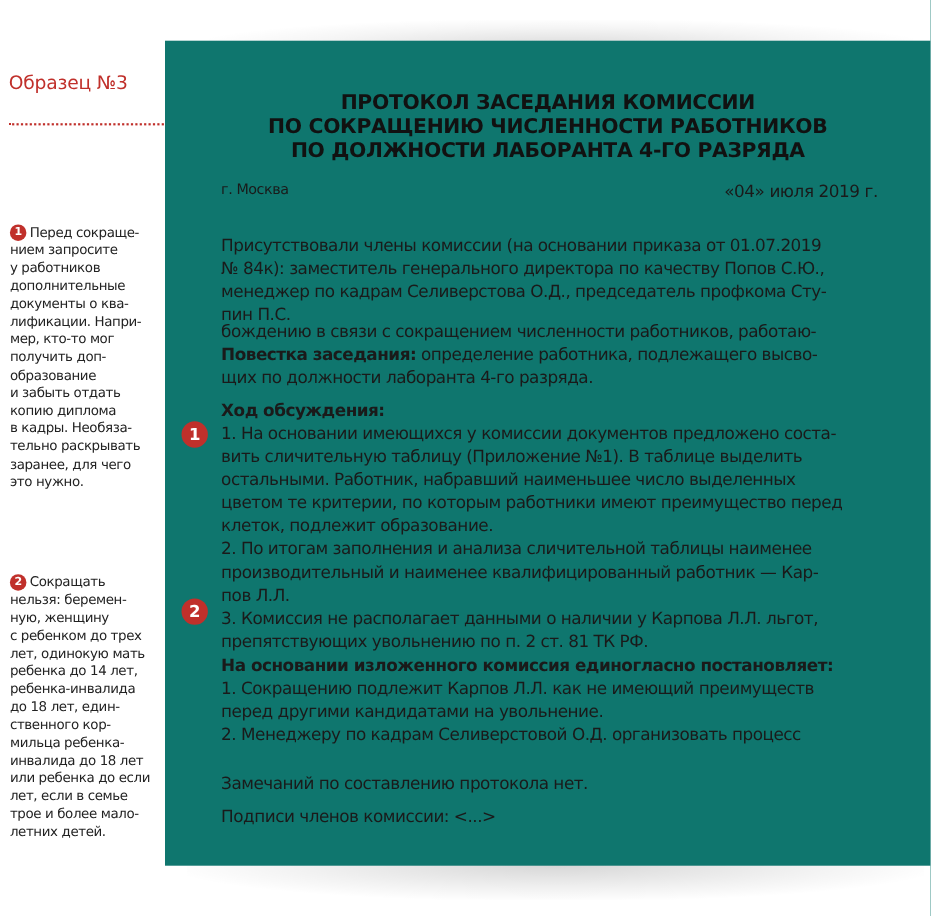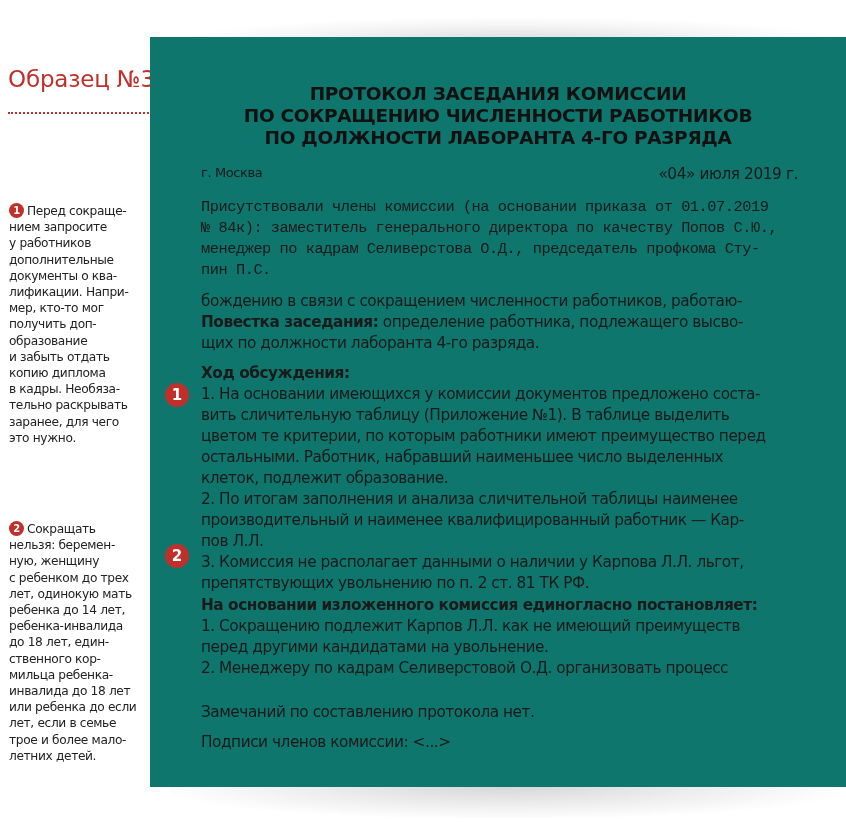--- a/index.html
+++ b/index.html
@@ -1,21 +1,21 @@
 <!DOCTYPE html>
 <html><head>
 <meta charset="utf-8">
 <style>
   html, body { margin: 0; padding: 0; }
   body {
     width: 846px; height: 833px; background: #ffffff; position: relative; overflow: hidden;
     font-family: "DejaVu Sans", sans-serif; color: #1a1a1a;
   }
   .sample-label {
-    position: absolute; left: 8px; top: 66px; font-size: 23px; color: #c0302b;
+    position: absolute; left: 8px; top: 66px; font-size: 17px; color: #c0302b;
     font-family: "DejaVu Sans", sans-serif; letter-spacing: -0.2px;
   }
   .dotted-line {
     position: absolute; left: 8px; top: 112px; width: 144px; height: 0;
     border-top: 2px dotted #c0302b;
   }
   .note {
     position: absolute; left: 9px; width: 136px; font-size: 12.2px; line-height: 16.2px; color: #222;
     font-family: "DejaVu Sans", sans-serif; letter-spacing: -0.35px;
   }
@@ -42,21 +42,21 @@
     font-weight: bold; font-size: 18.5px; line-height: 22px; color: #111; letter-spacing: -0.3px;
   }
   .doc-title .line { display: block; }
   .doc-body {
     position: absolute; left: 51px; width: 610px; font-size: 15.3px; line-height: 21px; color: #1a1a1a;
     letter-spacing: -0.45px;
   }
   .doc-body .line { display: block; white-space: nowrap; }
   .city { position: absolute; left: 51px; top: 128px; font-size: 13px; letter-spacing: -0.4px; }
   .date { position: absolute; right: 48px; top: 128px; font-size: 15.3px; letter-spacing: -0.4px; }
-  .present { top: 160px; font-family: Liberation Mono, monospace; }
+  .present { top: 176px; }
   .agenda { top: 254px; }
   .discussion { top: 326px; }
   .decision { top: 558px; }
   .remarks { top: 665px; }
   .signatures { top: 695px; }
   b { font-weight: bold; }
   .marker {
     position: absolute; left: 15px; width: 24px; height: 24px; border-radius: 50%; background: #c0302b; color: #fff;
     font-weight: bold; font-size: 15px; text-align: center; line-height: 24px;
   }
@@ -131,22 +131,22 @@
     <span class="line">щих по должности лаборанта 4-го разряда.</span>
   </div>
 
   <div class="marker marker-1">1</div>
   <div class="marker marker-2">2</div>
 
   <div class="doc-body discussion">
     <span class="line"><b>Ход обсуждения:</b></span>
     <span class="line">1. На основании имеющихся у комиссии документов предложено соста-</span>
     <span class="line">вить сличительную таблицу (Приложение №1). В таблице выделить</span>
+    <span class="line">остальными. Работник, набравший наименьшее число выделенных</span>
     <span class="line">цветом те критерии, по которым работники имеют преимущество перед</span>
-    <span class="line">остальными. Работник, набравший наименьшее число выделенных</span>
     <span class="line">клеток, подлежит образование.</span>
     <span class="line">2. По итогам заполнения и анализа сличительной таблицы наименее</span>
     <span class="line">производительный и наименее квалифицированный работник — Кар-</span>
     <span class="line">пов Л.Л.</span>
     <span class="line">3. Комиссия не располагает данными о наличии у Карпова Л.Л. льгот,</span>
     <span class="line">препятствующих увольнению по п. 2 ст. 81 ТК РФ.</span>
   </div>
 
   <div class="doc-body decision">
     <span class="line"><b>На основании изложенного комиссия единогласно постановляет:</b></span>

